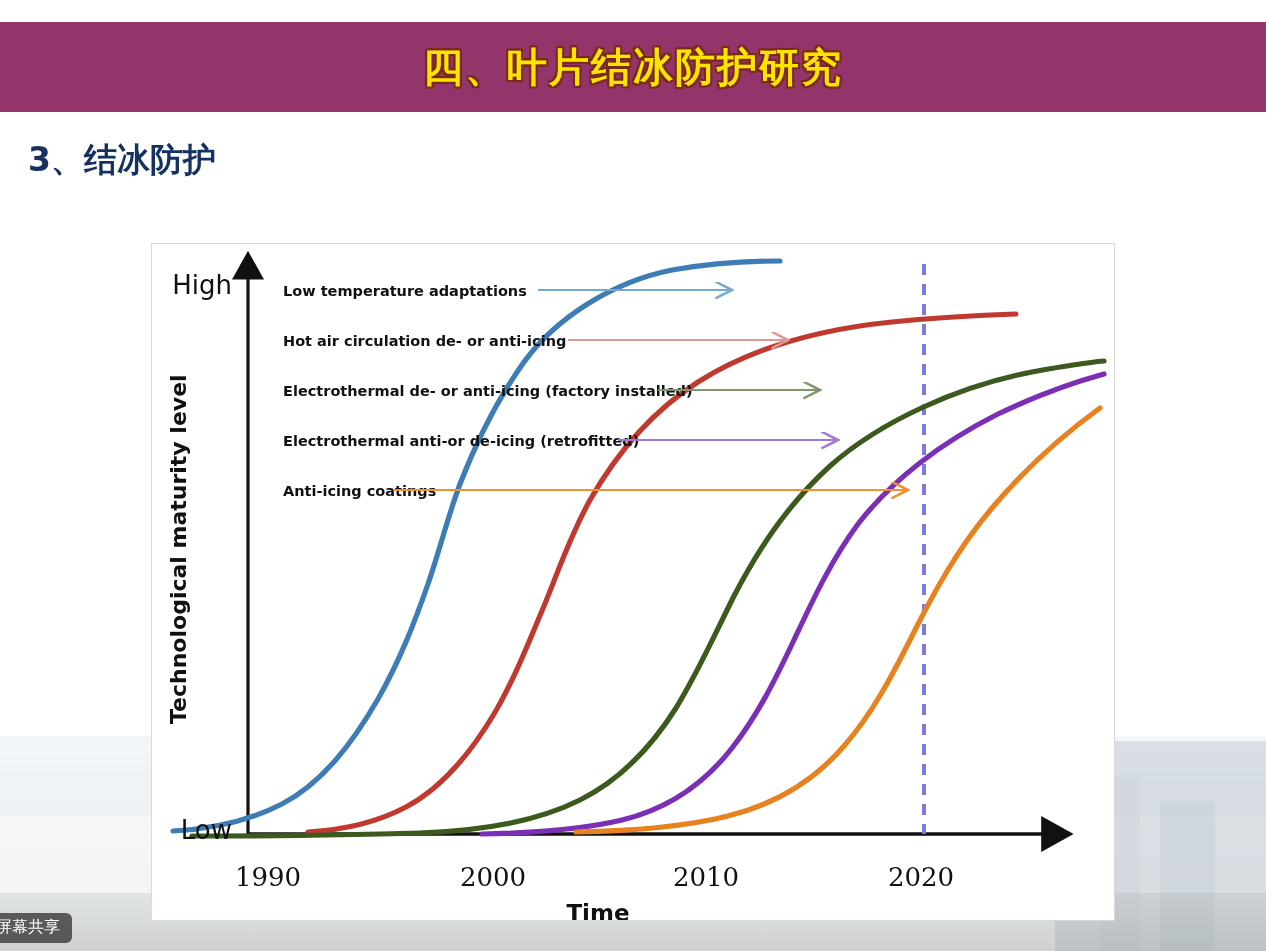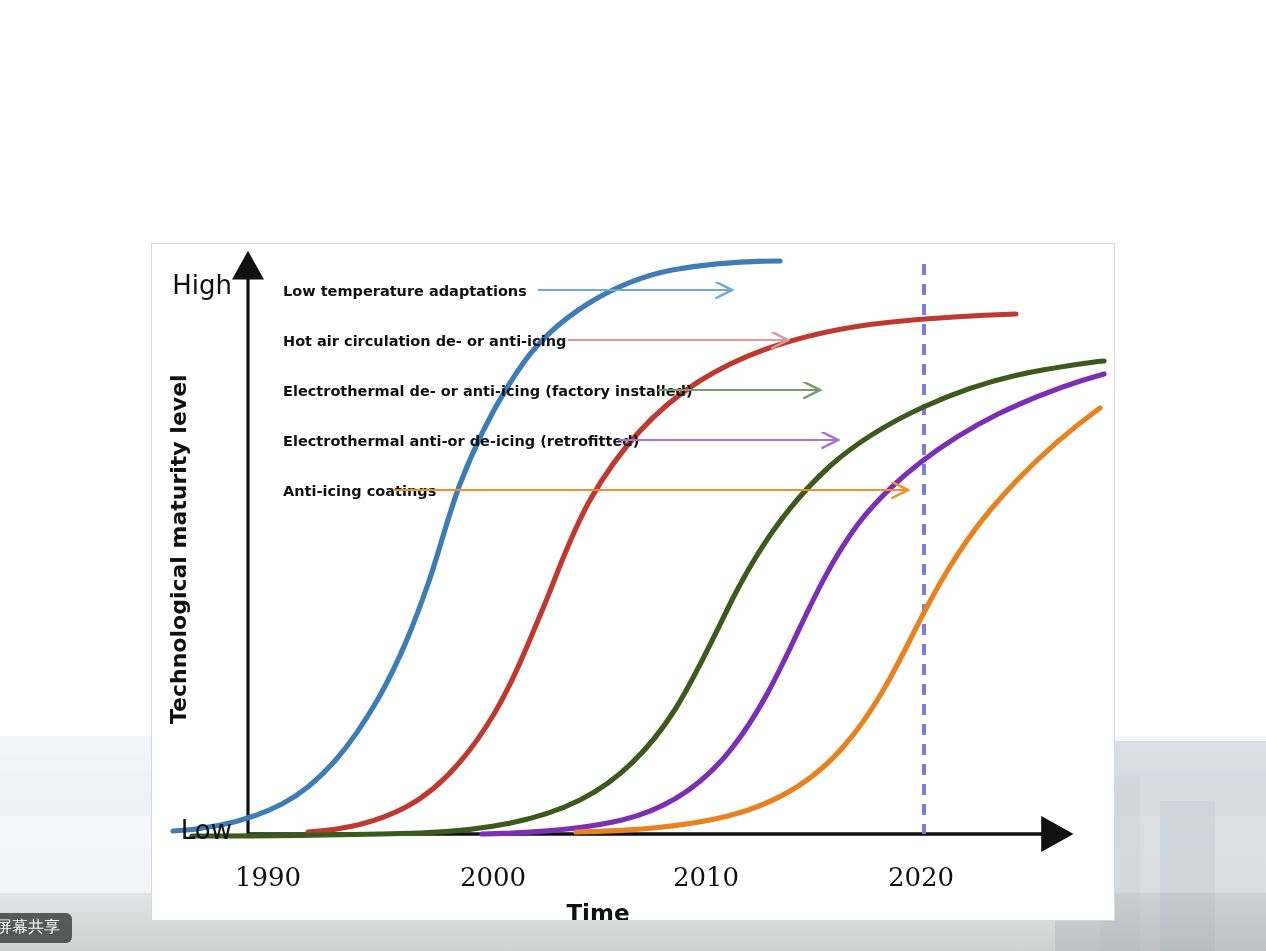--- a/index.html
+++ b/index.html
@@ -69,21 +69,25 @@
 <div id="slide" style="background: rgb(255, 255, 255);">
 
   <div class="bg-photo">
     <div class="sky"></div>
     <div class="bldg l1"></div>
     <div class="bldg l2"></div>
     <div class="bldg l3"></div>
     <div class="trees"></div>
   </div>
 
+  <div class="banner" id="banner" style="background: rgb(147, 53, 107);">
+    <div class="banner-title" style="color: rgb(255, 228, 0);">四、叶片结冰防护研究</div>
+  </div>
 
+  <div class="subtitle" style="color: rgb(20, 49, 95);">3、结冰防护</div>
 
   <div class="chart-frame">
     <svg class="chart-svg" viewBox="0 0 962 676" preserveAspectRatio="none">
       <defs>
         <marker id="ah-blue" markerWidth="9" markerHeight="9" refX="7" refY="4" orient="auto" markerUnits="strokeWidth">
           <path d="M0,0 L8,4 L0,8" fill="none" stroke="#77a8cf" stroke-width="1.2"></path>
         </marker>
         <marker id="ah-red" markerWidth="9" markerHeight="9" refX="7" refY="4" orient="auto" markerUnits="strokeWidth">
           <path d="M0,0 L8,4 L0,8" fill="none" stroke="#dc9a93" stroke-width="1.2"></path>
         </marker>

